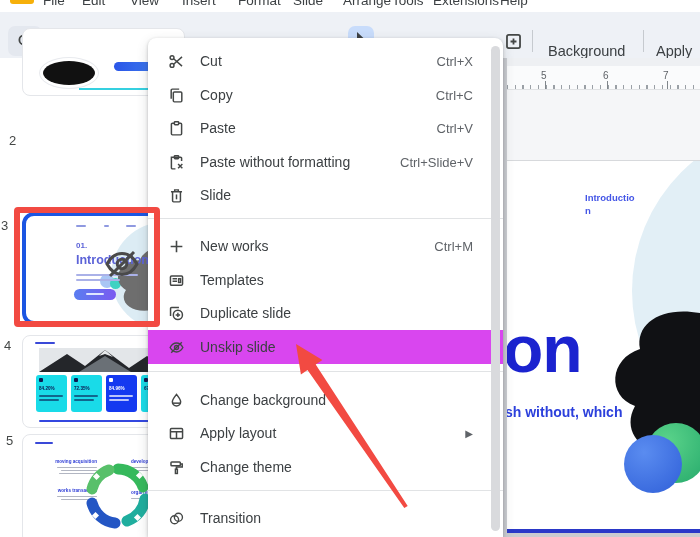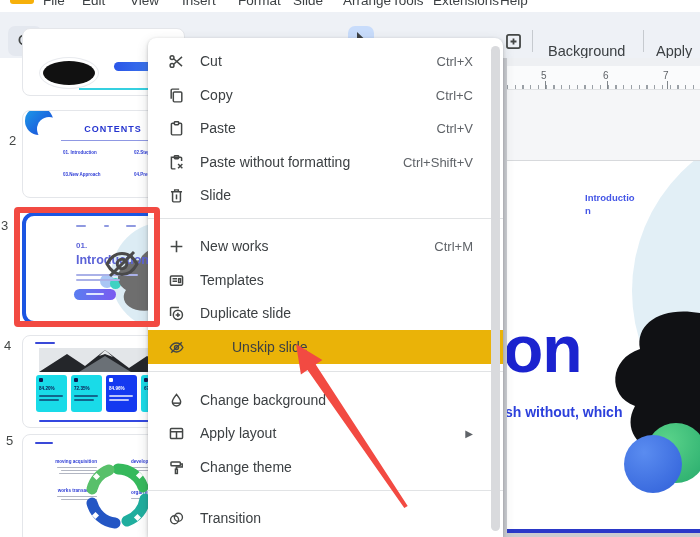--- a/index.html
+++ b/index.html
@@ -23,21 +23,21 @@
   
   #filmstrip { position:absolute; left:0; top:58px; width:200px; height:479px; background:#ffffff; }
   .slide-num { position:absolute; font-size:13px; color:#444746; }
   .thumb { position:absolute; left:22px; width:163px; background:#fff; border:1px solid #e4e6ea; border-radius:8px; overflow:hidden; }
   .tinybar { position:absolute; border-radius:1px; }
   
   #context-menu { position:absolute; left:148px; top:38px; width:355px; height:499px; background:#fff;
     border-radius:8px 8px 0 0; box-shadow:0 1px 3px rgba(60,64,67,.3), 0 4px 12px rgba(60,64,67,.18); z-index:10;text-align:center; }
   .menu-item { position:absolute; left:0; width:100%; height:34px; display:flex; align-items:center;
     padding-left:18px; font-size:14px; color:#3c4043; }
-  .menu-item.hl { background:#eab308;gap:32px; }
+  .menu-item.hl { background:#d946ef; }
   .mi-icon { width:20px; height:20px; margin-right:14px; display:flex; align-items:center; justify-content:center; color:#444746; flex:0 0 auto; }
   .mi-short { position:absolute; right:30px; font-size:13px; color:#5f6368; }
   .mi-sub { position:absolute; right:30px; font-size:10px; color:#5f6368; }
   .menu-sep { position:absolute; left:0; width:100%; height:1px; background:#e1e3e5; }
   #menu-scrollbar { position:absolute; right:3px; top:8px; width:9px; height:485px; background:#d9dadd; border-radius:5px; }
   
   #canvas { position:absolute; left:500px; top:58px; width:200px; height:479px; background:#f5f6f8; overflow:hidden; }
   #cv-leftstrip { position:absolute; left:0; top:0; width:7px; height:479px; background:#c9cbd0; }
   #cv-topstrip { position:absolute; left:7px; top:0; width:193px; height:8px; background:#eef0f3; }
   #ruler { position:absolute; left:7px; top:8px; width:193px; height:24px; background:#fafbfc; border-bottom:1px solid #e0e2e4; }
@@ -126,30 +126,20 @@
 
   <div id="filmstrip">
 
     <div class="thumb" style="top:-30px; height:68px;">
       <div style="position:absolute; left:20px; top:32px; width:52px; height:24px; background:#111; border-radius:50%; box-shadow:0 0 0 3px #fff, 0 0 0 4px #e8eaee;"></div>
       <div style="position:absolute; left:91px; top:33px; width:72px; height:9px; background:linear-gradient(90deg,#2a56e8,#4a90f0); border-radius:5px 0 0 5px;"></div>
       <div style="position:absolute; left:56px; top:59px; width:107px; height:2px; background:#35d0e0;"></div>
     </div>
 
     <span class="slide-num" style="left:9px; top:75px;">2</span>
-    <div class="thumb" style="top:52px; height:88px;">
-      <div style="position:absolute; left:2px; top:-4px; width:28px; height:28px; border-radius:50%; background:linear-gradient(135deg,#1d9de8,#1b43d8);"></div>
-      <div style="position:absolute; left:14px; top:6px; width:24px; height:24px; border-radius:50%; background:#fff;"></div>
-      <div class="thumb-label" style="left:40px; top:13px; width:100px; text-align:center; font-size:9px; letter-spacing:1px; color:#2534cf;">CONTENTS</div>
-      <div style="position:absolute; left:38px; top:29px; width:110px; height:1px; background:#3344cc; opacity:.55;"></div>
-      <div class="thumb-label" style="left:40px; top:39px; font-size:4.5px;">01. Introduction</div>
-      <div class="thumb-label" style="left:111px; top:39px; font-size:4.5px;">02.Step Stru</div>
-      <div class="thumb-label" style="left:40px; top:61px; font-size:4.5px;">03.New Approach</div>
-      <div class="thumb-label" style="left:111px; top:61px; font-size:4.5px;">04.Presentatio</div>
-    </div>
 
     <span class="slide-num" style="left:1px; top:160px;">3</span>
     <div class="thumb" style="top:154px; height:113px; border:4px solid #1b55e2; border-radius:12px;">
       <div style="position:absolute; left:85px; top:6px; width:108px; height:108px; border-radius:50%; background:#dcecf4;"></div>
       <div style="position:absolute; left:74px; top:58px; width:14px; height:14px; border-radius:50%; background:#a9c6f5;"></div>
       <div style="position:absolute; left:84px; top:62px; width:11px; height:11px; border-radius:50%; background:#3ed2c2;"></div>
       <svg style="position:absolute; left:80px; top:22px;" width="90" height="78" viewBox="0 0 90 78">
         <path d="M88,20 C70,2 40,6 34,22 C10,24 6,44 20,52 C12,64 26,76 46,72 C62,80 84,72 88,58 Z" fill="#6e6e6e"></path>
       </svg>
       <div class="tinybar" style="left:50px; top:9px; width:10px; height:2px; background:#8f99e0;"></div>
@@ -299,21 +289,21 @@
 
     <div class="menu-item" style="top:107px">
       <span class="mi-icon">
         <svg width="17" height="17" viewBox="0 0 16 16" fill="none" stroke="currentColor" stroke-width="1.4">
             <path d="M12.8 6.5 V4 a1 1 0 0 0 -1-1 H3.2 V13 a1 1 0 0 0 1 1 H7"></path>
             <rect x="6" y="1.6" width="4" height="2.8" rx="0.6"></rect>
             <path d="M9.5 9.5 l4 4 m0 -4 l-4 4"></path>
           </svg>
       </span>
       <span class="mi-label">Paste without formatting</span>
-      <span class="mi-short">Ctrl+Shift+V</span>
+      <span class="mi-short">Ctrl+Slide+V</span>
     </div>
 
     <div class="menu-item" style="top:140px">
       <span class="mi-icon">
         <svg width="17" height="17" viewBox="0 0 16 16" fill="none" stroke="currentColor" stroke-width="1.4">
             <path d="M4.3 4.8 v8.2 a1 1 0 0 0 1 1 h5.4 a1 1 0 0 0 1-1 V4.8"></path>
             <path d="M2.8 4.5 h10.4 M6.3 4.3 v-1.6 h3.4 v1.6"></path>
             <path d="M8 7 v4.6"></path>
           </svg>
       </span>

